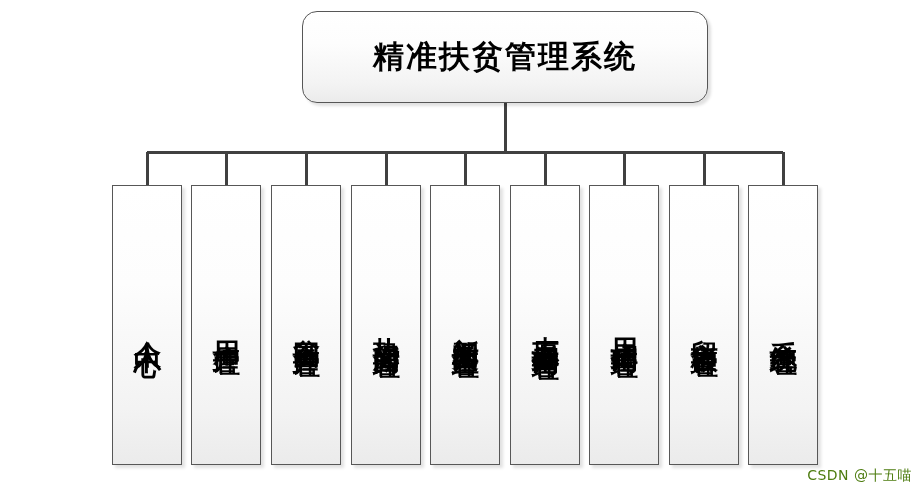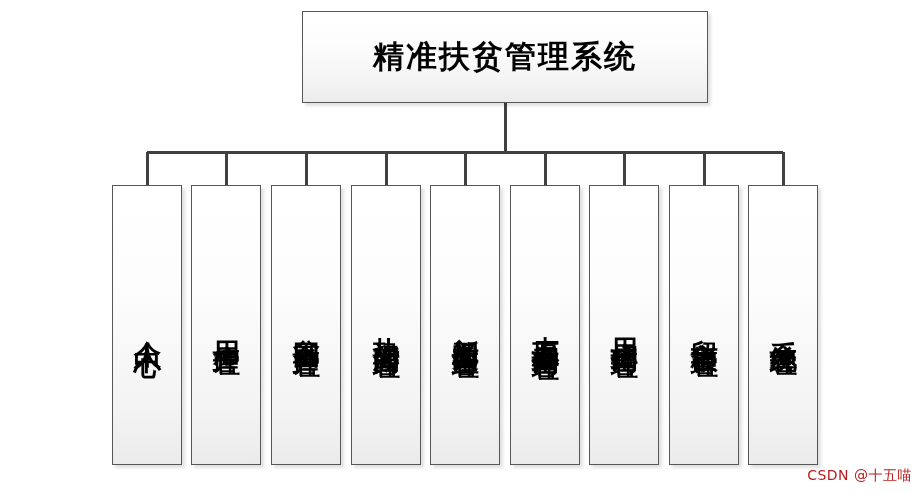--- a/index.html
+++ b/index.html
@@ -40,20 +40,21 @@
     align-items: center;
     justify-content: center;
   }
 
   
   .node-root {
     left: 302px;
     top: 11px;
     width: 406px;
     height: 92px;
+    border-radius: 15px;
   }
   .node-root .node-label {
     font-family: "DejaVu Serif", "Liberation Serif", serif;
     font-weight: bold;
     font-size: 31px;
     letter-spacing: 2px;
     color: #000000;
     white-space: nowrap;
   }
 
@@ -76,21 +77,21 @@
     max-height: 268px;
   }
 
   
   .watermark {
     position: absolute;
     right: 9px;
     bottom: 8px;
     font-family: "DejaVu Sans", "Liberation Sans", sans-serif;
     font-size: 14px;
-    color: #b91c1c;
+    color: #4d7c0f;
     letter-spacing: 0.5px;
     white-space: nowrap;
     user-select: none;
   }
 </style>
 </head>
 <body>
 
 <div id="chart-canvas">
 

